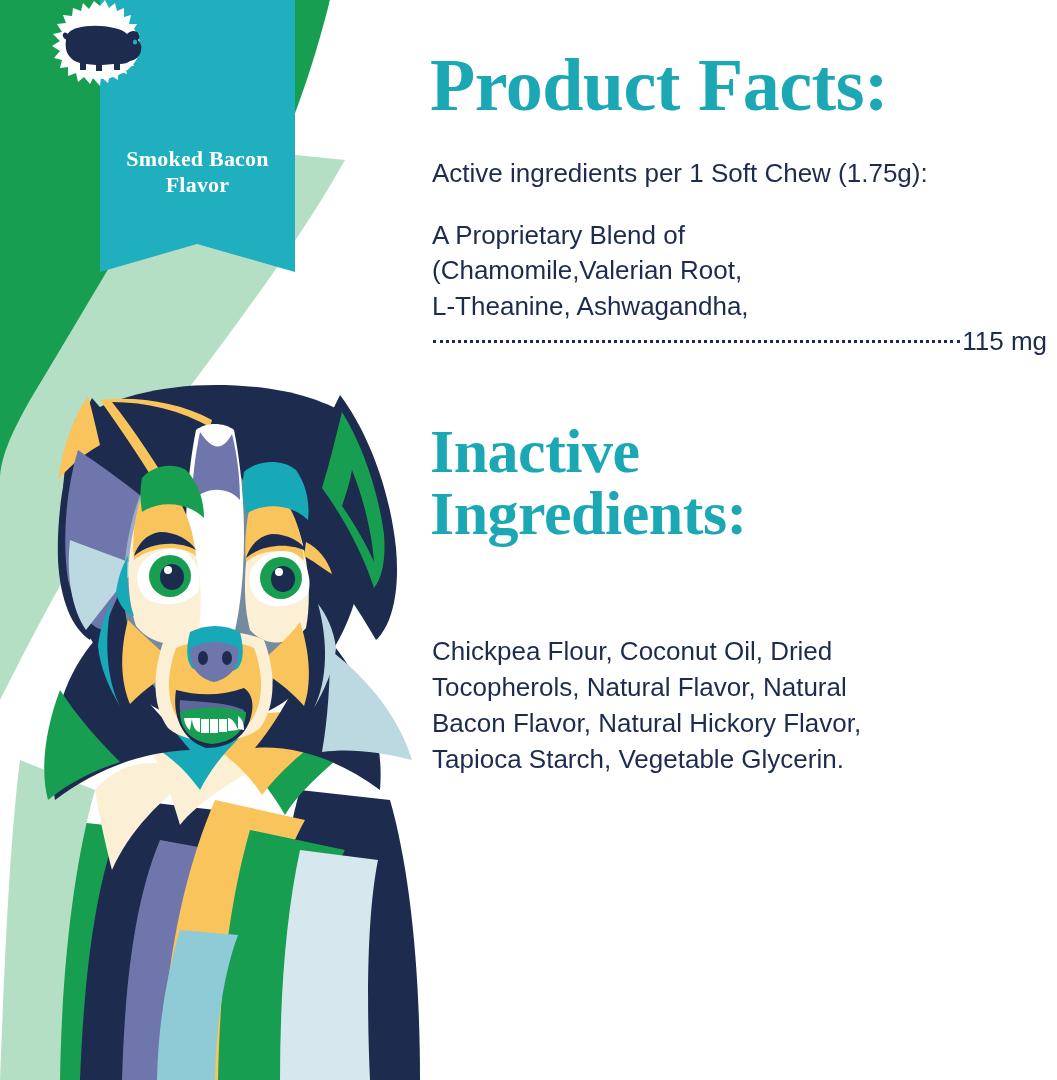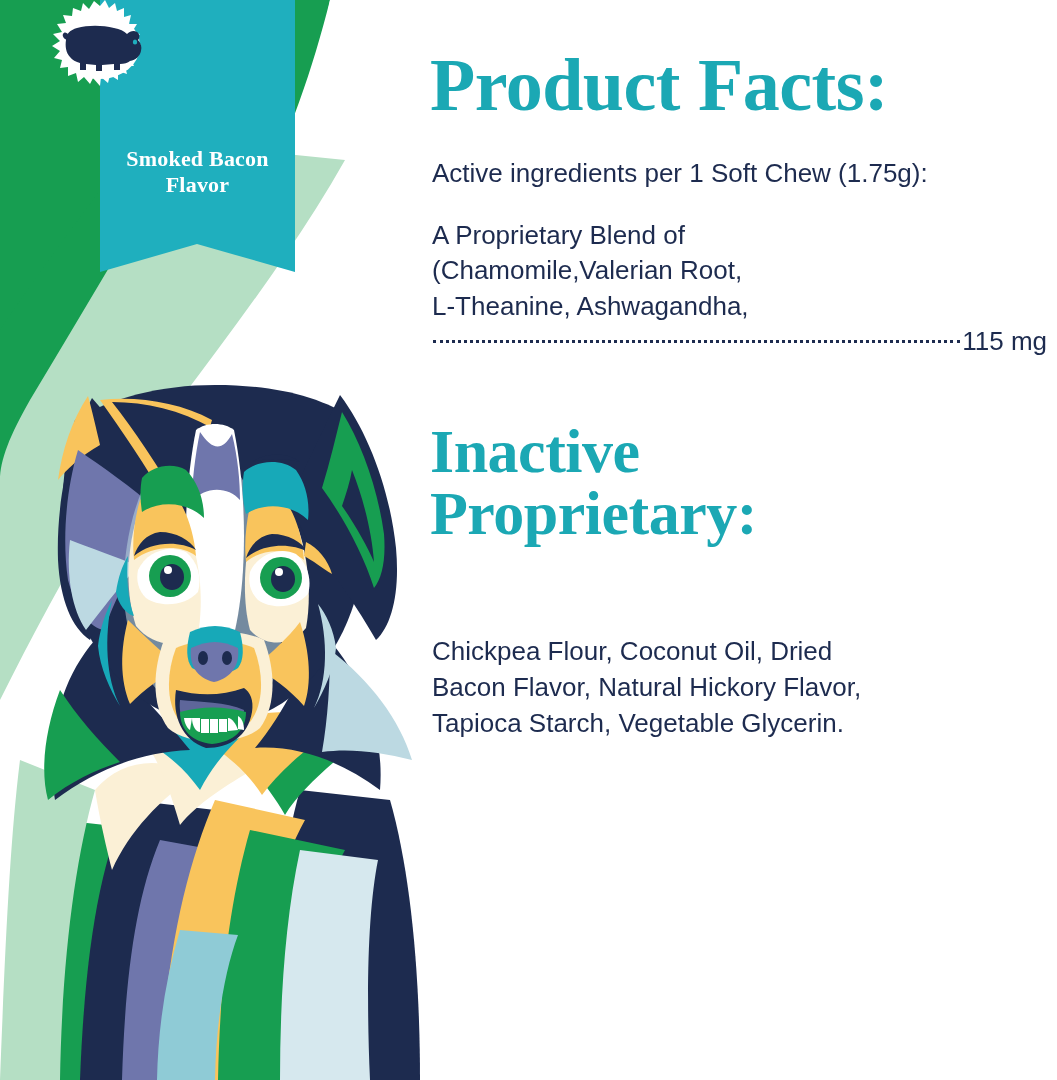--- a/index.html
+++ b/index.html
@@ -233,23 +233,24 @@
       <span class="ln">(Chamomile,Valerian Root,</span>
       <span class="ln">L-Theanine, Ashwagandha,</span>
       <span class="leader-row">
         <span class="dots"></span>
         <span class="amt">115 mg</span>
       </span>
     </div>
 
     <div class="h-serif title-inactive">
       <span>Inactive</span>
-      <span>Proprietary:</span>
+      <span>Ingredients:</span>
     </div>
 
     <div class="inactive-block">
       <span class="ln">Chickpea Flour, Coconut Oil, Dried</span>
+      <span class="ln">Tocopherols, Natural Flavor, Natural</span>
       <span class="ln">Bacon Flavor, Natural Hickory Flavor,</span>
       <span class="ln">Tapioca Starch, Vegetable Glycerin.</span>
     </div>
 
   </div>
 </div>
 
 </body></html>

